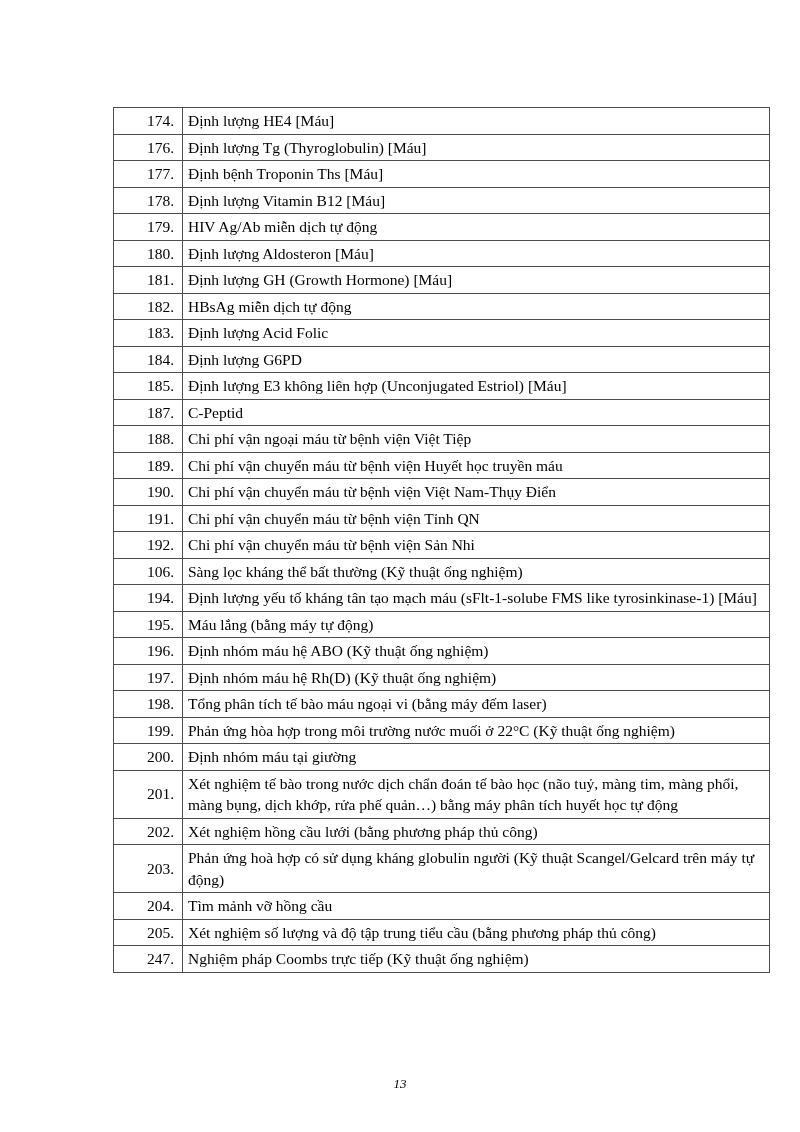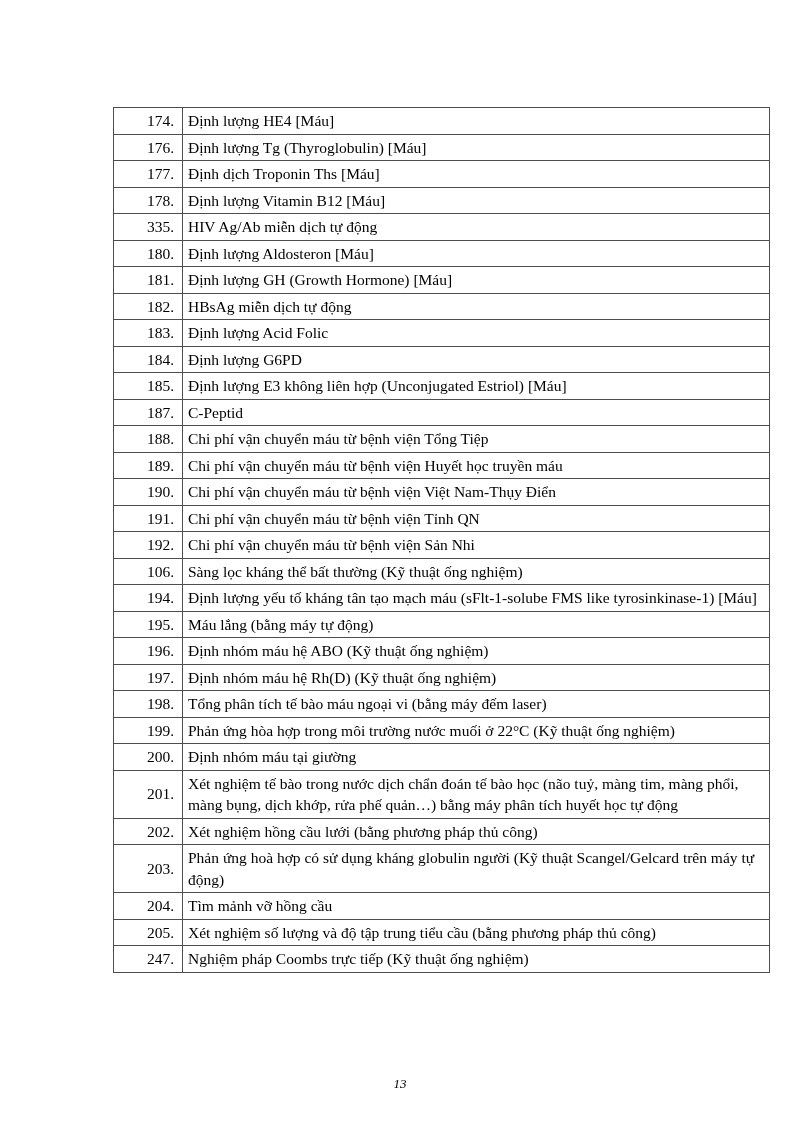--- a/index.html
+++ b/index.html
@@ -61,28 +61,28 @@
         <tr>
           <td class="num">174.</td>
           <td class="desc">Định lượng HE4 [Máu]</td>
         </tr>
         <tr>
           <td class="num">176.</td>
           <td class="desc">Định lượng Tg (Thyroglobulin) [Máu]</td>
         </tr>
         <tr>
           <td class="num">177.</td>
-          <td class="desc">Định dịch Troponin Ths [Máu]</td>
+          <td class="desc">Định bệnh Troponin Ths [Máu]</td>
         </tr>
         <tr>
           <td class="num">178.</td>
           <td class="desc">Định lượng Vitamin B12 [Máu]</td>
         </tr>
         <tr>
-          <td class="num">335.</td>
+          <td class="num">179.</td>
           <td class="desc">HIV Ag/Ab miễn dịch tự động</td>
         </tr>
         <tr>
           <td class="num">180.</td>
           <td class="desc">Định lượng Aldosteron [Máu]</td>
         </tr>
         <tr>
           <td class="num">181.</td>
           <td class="desc">Định lượng GH (Growth Hormone) [Máu]</td>
         </tr>
@@ -101,21 +101,21 @@
         <tr>
           <td class="num">185.</td>
           <td class="desc">Định lượng E3 không liên hợp (Unconjugated Estriol) [Máu]</td>
         </tr>
         <tr>
           <td class="num">187.</td>
           <td class="desc">C-Peptid</td>
         </tr>
         <tr>
           <td class="num">188.</td>
-          <td class="desc">Chi phí vận chuyển máu từ bệnh viện Tổng Tiệp</td>
+          <td class="desc">Chi phí vận ngoại máu từ bệnh viện Việt Tiệp</td>
         </tr>
         <tr>
           <td class="num">189.</td>
           <td class="desc">Chi phí vận chuyển máu từ bệnh viện Huyết học truyền máu</td>
         </tr>
         <tr>
           <td class="num">190.</td>
           <td class="desc">Chi phí vận chuyển máu từ bệnh viện Việt Nam-Thụy Điển</td>
         </tr>
         <tr>

